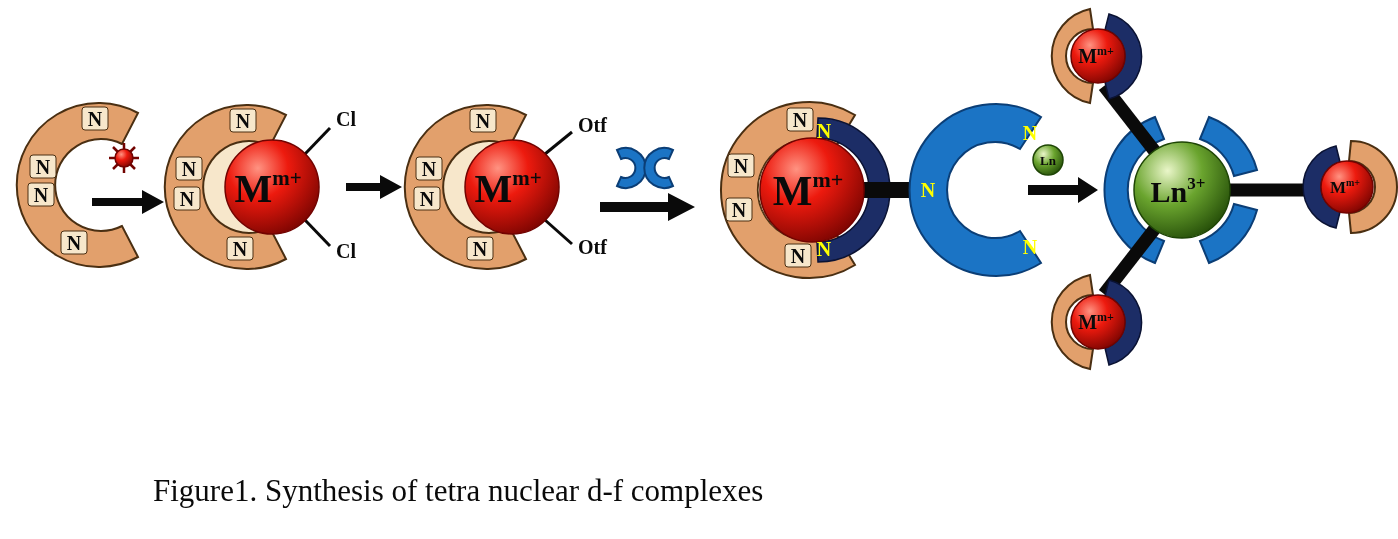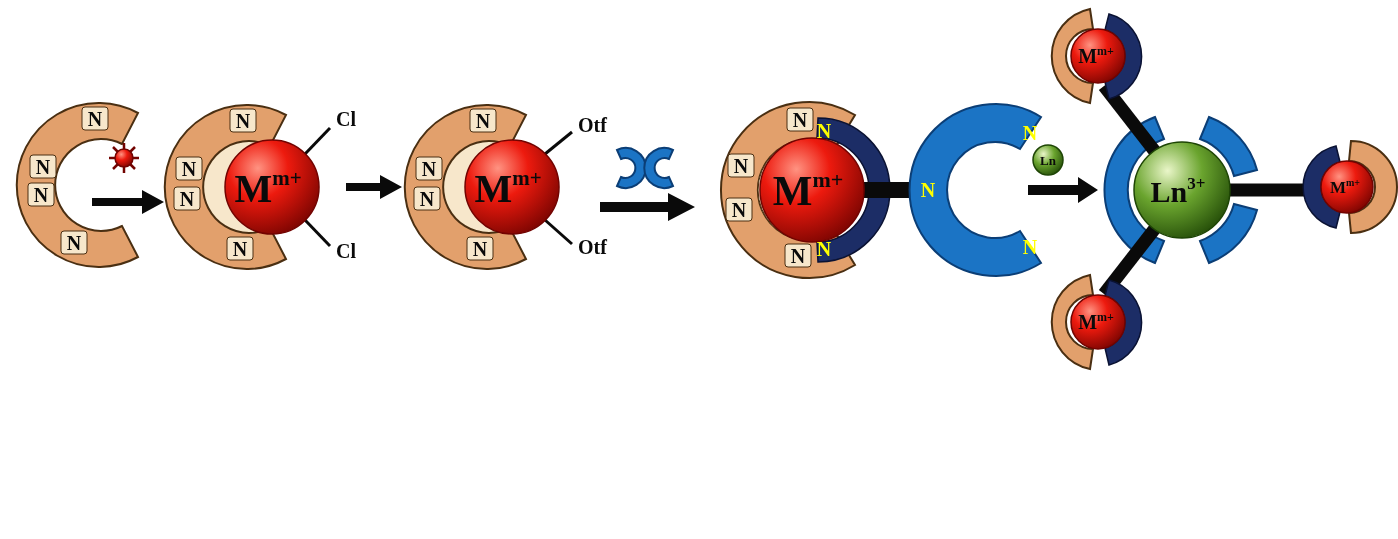--- a/index.html
+++ b/index.html
@@ -210,13 +210,14 @@
 
     <g>
       <path class="tan" d="M 1351 141 A 46 46 0 0 1 1351 233 L 1349 213 A 26 26 0 0 0 1349 161 Z"></path>
       <path class="navy" d="M 1336 146 A 42 42 0 0 0 1336 228 L 1340 212 A 26 26 0 0 1 1340 162 Z"></path>
       <circle class="sph-red" fill="url(#gradRed)" cx="1347" cy="187" r="26"></circle>
       <text class="m-label" x="1345" y="193" font-size="17"><tspan>M</tspan><tspan dy="-7" font-size="10">m+</tspan></text>
     </g>
   </g>
 </svg>
 
+<div class="caption">Figure1. Synthesis of tetra nuclear d-f complexes</div>
 </div>
 
 </body></html>

